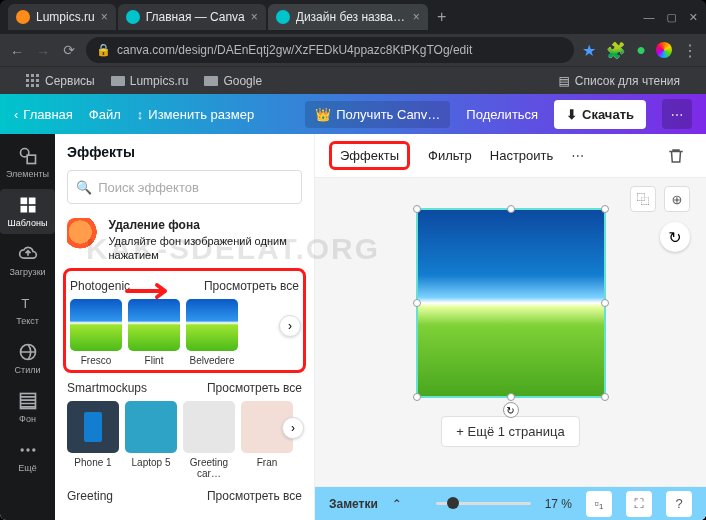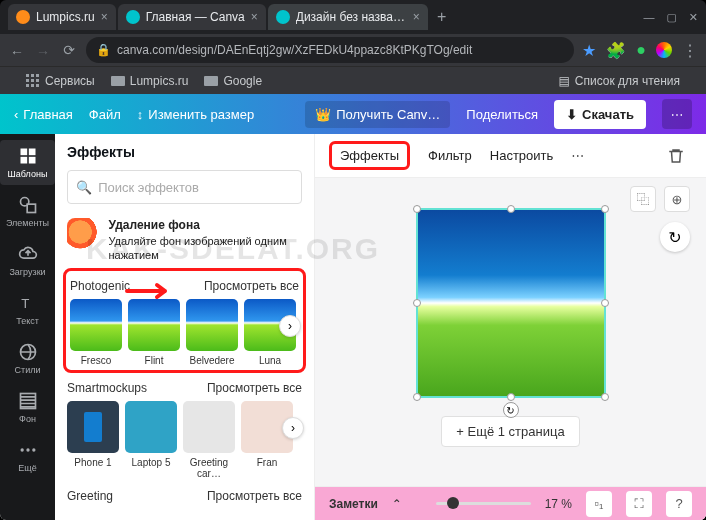--- a/index.html
+++ b/index.html
@@ -68,21 +68,21 @@
   .tool-trash { margin-left: auto; width: 32px; height: 32px; display: flex; align-items: center; justify-content: center; cursor: pointer; }
 
   .canvas-main { flex: 1; display: flex; flex-direction: column; align-items: center; justify-content: flex-start; padding-top: 10px; position: relative; }
   .canvas-ctrls { position: absolute; right: 16px; top: 8px; display: flex; gap: 8px; }
   .icbtn { width: 26px; height: 26px; border: 1px solid #ddd; border-radius: 4px; background: #fff; display: flex; align-items: center; justify-content: center; cursor: pointer; font-size: 13px; color: #555; }
   .sync-btn { position: absolute; right: 16px; top: 44px; width: 30px; height: 30px; border-radius: 15px; background: #fff; box-shadow: 0 1px 3px rgba(0,0,0,0.2); display: flex; align-items: center; justify-content: center; cursor: pointer; }
   .page-img { width: 190px; height: 190px; background: linear-gradient(#0b4aa1 0%,#137dcf 35%,#7cd1ff 47%,#fff 50%, #e7ff9e 52%,#7ed137 62%,#49a61d 100%); border: 2px solid #63e2d4; position: relative; }
   .sel-handle { width: 8px; height: 8px; background: #fff; border: 1px solid #999; border-radius: 4px; position: absolute; }
   .add-page { margin-top: 18px; font-size: 13px; color: #333; padding: 7px 14px; border: 1px solid #e0e0e0; border-radius: 4px; background: #fff; cursor: pointer; }
 
-  .status { height: 34px; background: #f9a8d4; border-top: 1px solid #eee; display: flex; align-items: center; padding: 0 14px; font-size: 12px; color: #333; gap: 14px; }
+  .status { height: 34px; background: #7dd3fc; border-top: 1px solid #eee; display: flex; align-items: center; padding: 0 14px; font-size: 12px; color: #333; gap: 14px; }
   .status .notes { font-weight: 600; }
   .slider { flex: 1; max-width: 200px; display: flex; align-items: center; gap: 8px; margin-left: 20px; }
   .slider-track { flex: 1; height: 3px; background: #ddd; border-radius: 2px; position: relative; }
   .slider-thumb { width: 12px; height: 12px; background: #333; border-radius: 6px; position: absolute; left: 12%; top: -5px; }
 
   .watermark { position: absolute; left: 86px; top: 232px; font-size: 30px; font-weight: 700; color: rgba(0,0,0,0.10); letter-spacing: 2px; z-index: 200; pointer-events: none; }
 </style>
 </head>
 <body>
 
@@ -181,38 +181,38 @@
       <span>Скачать</span>
     </div>
   <div class="btn-dots">
       <span>⋯</span>
     </div>
 </div>
 
 <div class="workspace">
 
   <div class="rail">
+    <div class="ritem">
+        <svg viewBox="0 0 24 24" fill="none" stroke="currentColor" stroke-width="2">
+          <circle cx="8" cy="8" r="5"></circle>
+          <rect x="11" y="11" width="10" height="10"></rect>
+        </svg>
+        <span>Элементы</span>
+      </div>
     <div class="ritem sel">
         <svg viewBox="0 0 24 24" fill="currentColor">
           <rect x="3" y="3" width="8" height="8"></rect>
           <rect x="13" y="3" width="8" height="8"></rect>
           <rect x="3" y="13" width="8" height="8"></rect>
           <rect x="13" y="13" width="8" height="8"></rect>
         </svg>
         <span>Шаблоны</span>
       </div>
     <div class="ritem">
         <svg viewBox="0 0 24 24" fill="none" stroke="currentColor" stroke-width="2">
-          <circle cx="8" cy="8" r="5"></circle>
-          <rect x="11" y="11" width="10" height="10"></rect>
-        </svg>
-        <span>Элементы</span>
-      </div>
-    <div class="ritem">
-        <svg viewBox="0 0 24 24" fill="none" stroke="currentColor" stroke-width="2">
           <path d="M7 17a5 5 0 0 1 0-10 6 6 0 0 1 11 2 4 4 0 0 1 0 8H7z"></path>
           <path d="M12 8v6m-3-3 3-3 3 3"></path>
         </svg>
         <span>Загрузки</span>
       </div>
     <div class="ritem">
         <svg viewBox="0 0 24 24" fill="currentColor">
           <text x="4" y="18" font-size="16">T</text>
         </svg>
         <span>Текст</span>
@@ -257,21 +257,20 @@
 
     <div class="red-box">
       <div class="section-row">
         <span>Photogenic</span>
         <span>Просмотреть все</span>
       </div>
       <div class="thumbs">
         <div class="thumb-wrap"><div class="thumb landscape"></div><span>Fresco</span></div>
         <div class="thumb-wrap"><div class="thumb landscape"></div><span>Flint</span></div>
         <div class="thumb-wrap"><div class="thumb landscape"></div><span>Belvedere</span></div>
-        <div class="thumb-wrap"><div class="thumb landscape"></div><span>Luna</span></div>
         <div class="arrow-circle">›</div>
       </div>
     </div>
 
     <div class="section-row" style="margin-top:12px">
       <span>Smartmockups</span>
       <span>Просмотреть все</span>
     </div>
     <div class="thumbs">
       <div class="thumb-wrap"><div class="thumb mock-phone">

